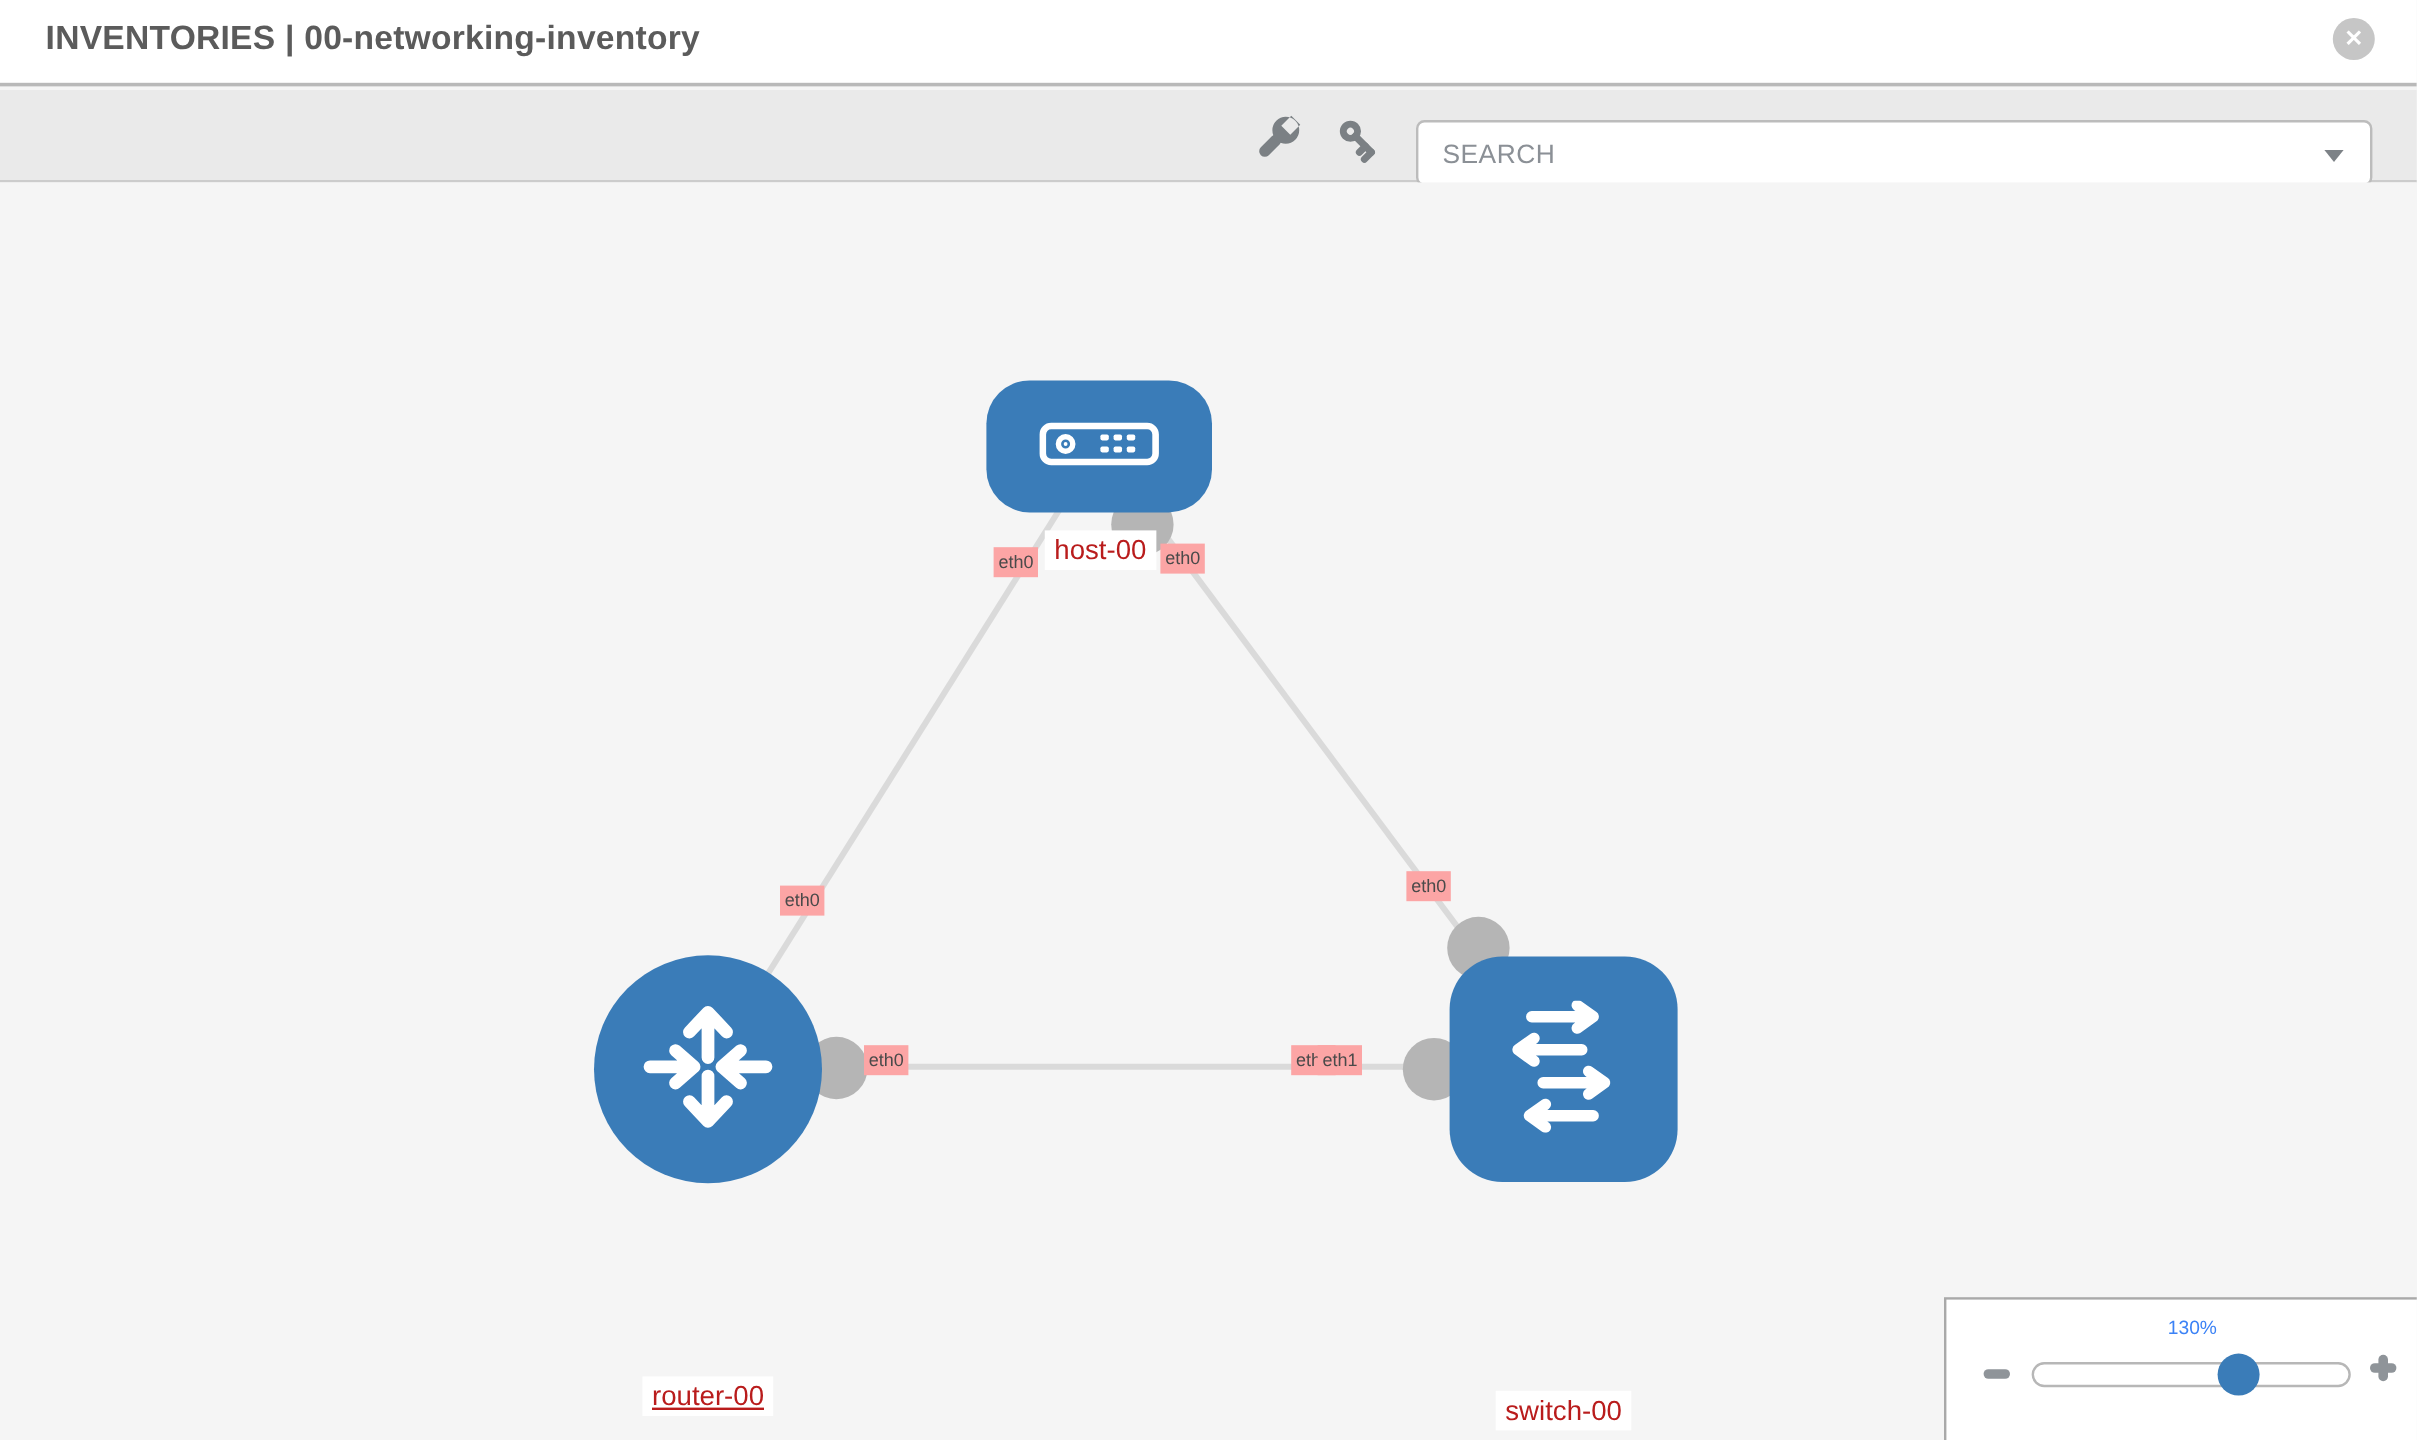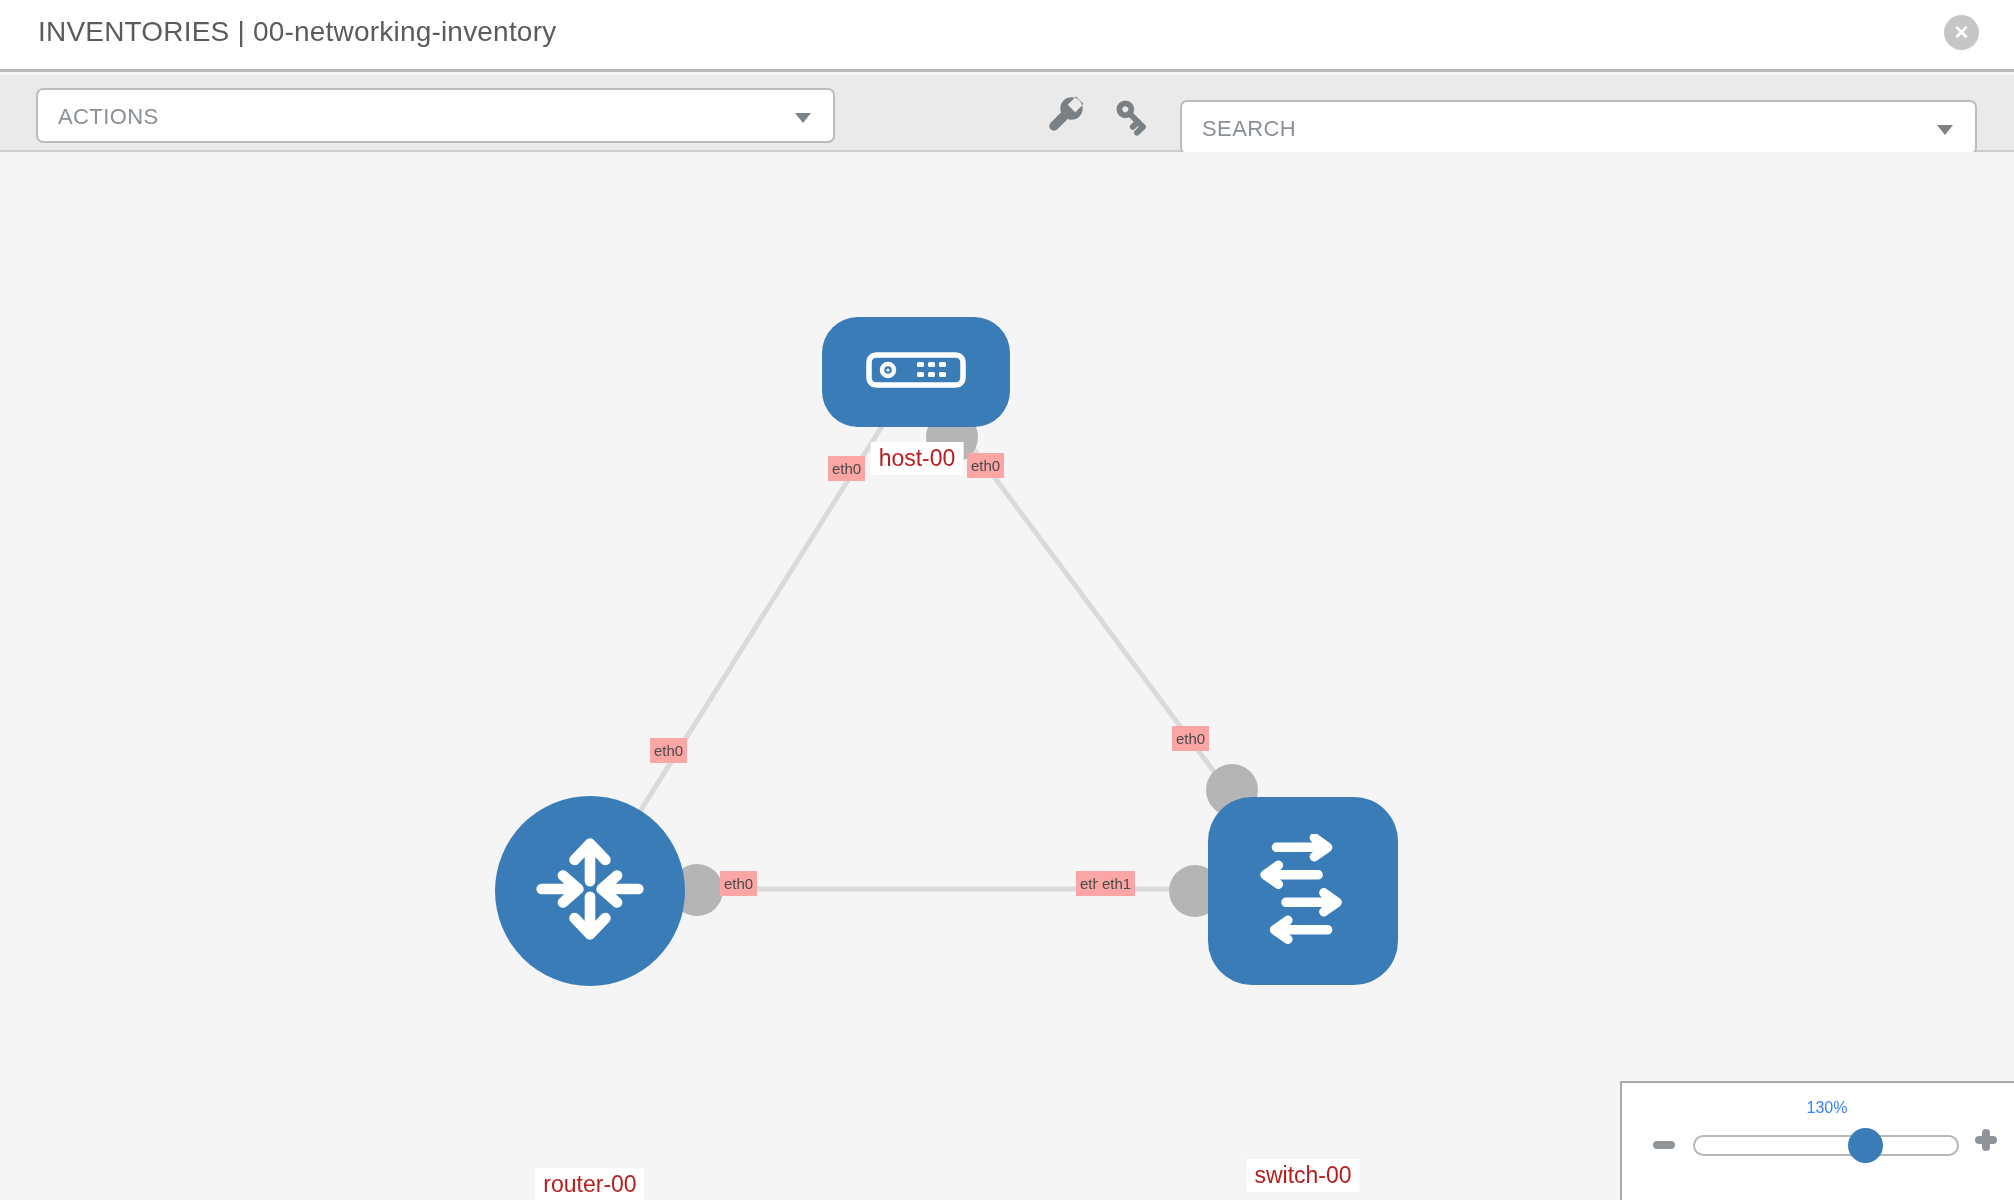--- a/index.html
+++ b/index.html
@@ -10,21 +10,21 @@
     position:relative;
   }
 
   
   .titlebar {
     position:absolute; left:0; top:0; width:2014px; height:72px;
     background:#ffffff; border-bottom:3px solid #b9b9b9;
   }
   .titlebar h1 {
     position:absolute; left:38px; top:16px;
-    font-size:28px; font-weight:400; color:#5b5b5b; letter-spacing:0.2px;
+    font-size:28px; font-weight:700; color:#5b5b5b; letter-spacing:0.2px;
     white-space:nowrap;
   }
   .close-btn {
     position:absolute; left:1944px; top:15px; width:35px; height:35px;
     border:none; border-radius:50%; background:#c6c6c6; cursor:pointer;
     color:#ffffff; font-size:19px; font-weight:700; line-height:35px; text-align:center;
     font-family:"Liberation Sans", sans-serif;
   }
 
   
@@ -73,21 +73,21 @@
   .node-host   { left:822px;  top:165px; width:188px; height:110px; border-radius:36px; }
   .node-router { left:495px;  top:644px; width:190px; height:190px; border-radius:50%; }
   .node-switch { left:1208px; top:645px; width:190px; height:188px; border-radius:44px; }
 
   .node-label {
     position:absolute; z-index:4; transform:translateX(-50%);
     background:#ffffff; color:#b91c1c;
     font-size:23px; line-height:1; padding:5px 8px; white-space:nowrap;
   }
   .lbl-host   { left:917px;  top:290px; }
-  .lbl-router { left:590px;  top:1016px; }
+  .lbl-router { left:590px;  top:995px;text-decoration:underline; }
   .lbl-switch { left:1303px; top:995px;margin-top:12px; }
 
   .iface-label {
     position:absolute; z-index:4;
     background:#fca5a5; color:#4a4a4a;
     font-size:15px; line-height:1; padding:5px 4px; white-space:nowrap;
   }
   .if-0 { left:828px;  top:304px; }
   .if-1 { left:967px;  top:301px; }
   .if-2 { left:650px;  top:586px; }
@@ -137,24 +137,20 @@
 </head>
 <body>
 
 <header class="titlebar">
   <h1><span>INVENTORIES</span><span> | </span><span>00-networking-inventory</span></h1>
   <button class="close-btn"><span>✕</span></button>
 </header>
 
 <div class="toolbar">
 
-  <div class="selectbox actions-box">
-    <span class="sel-text">ACTIONS</span>
-    <span class="caret"></span>
-  </div>
 
   <button class="tool-icon-btn wrench-btn">
     <span>
       <svg width="40" height="40" viewBox="0 0 34 34">
         <g transform="rotate(-45 17 17)" fill="#7b8084">
           <rect x="1" y="13" width="19" height="8" rx="4"></rect>
           <path fill-rule="evenodd" d="M26 7.5a9.5 9.5 0 1 0 0 19 9.5 9.5 0 0 0 0-19 M26 12.5 h10 v9 h-10 z"></path>
         </g>
       </svg>
     </span>

